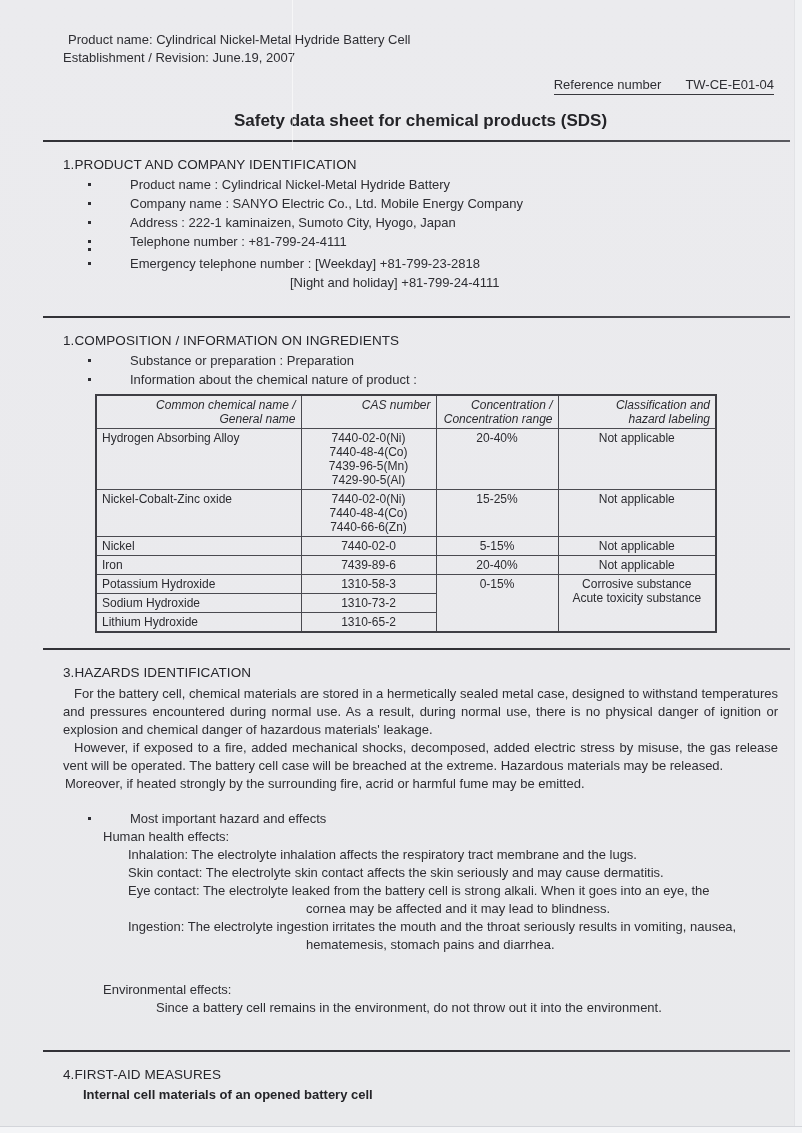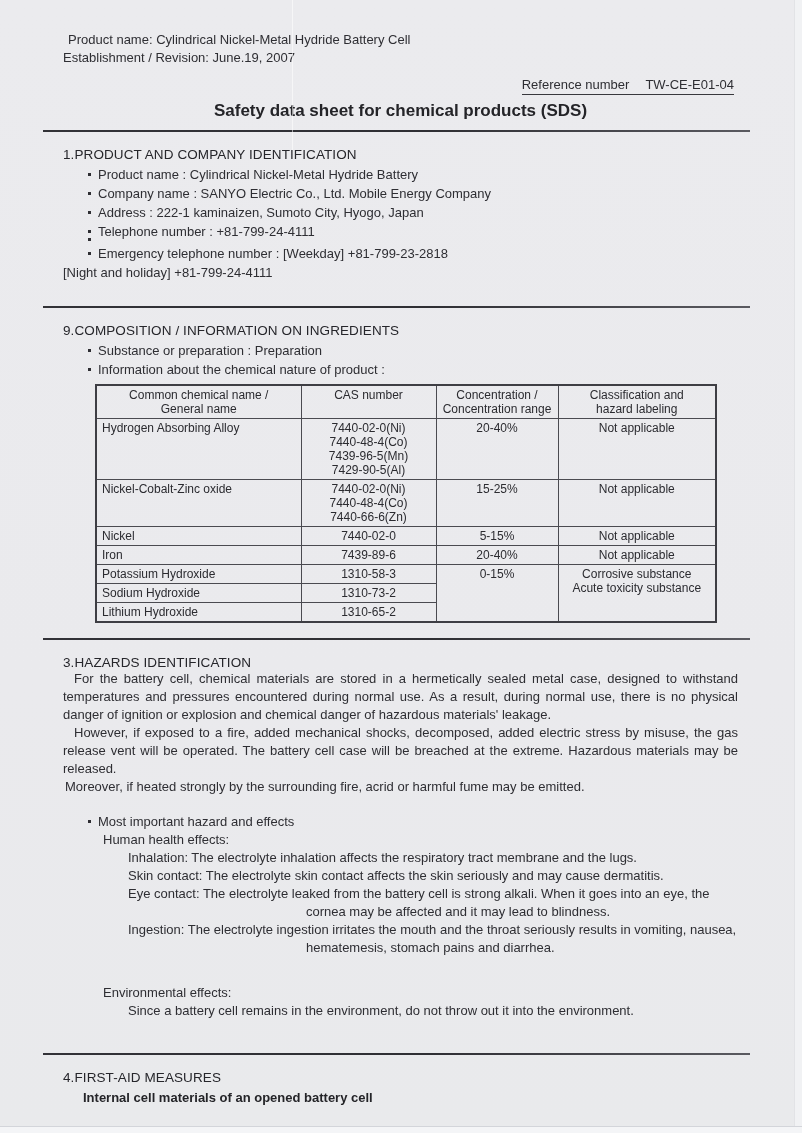--- a/index.html
+++ b/index.html
@@ -8,109 +8,109 @@
     font-family: "Liberation Sans", sans-serif;
   }
   .page {
     position: relative;
     width: 802px;
     height: 1133px;
     margin: 0 auto;
     background: linear-gradient(180deg, #ebebee 0%, #eaeaed 60%, #e9eaec 100%);
     color: #2e2e33;
     overflow: hidden;
-    padding: 32px 64px 0 63px;
+    padding: 32px 24px 0 63px;
     font-size: 13px;
   }
   .paper-edge-right {
     position: absolute; top: 0; right: 0; width: 8px; height: 100%;
     background: #f1f2f4; border-left: 1px solid #e2e3e6;
   }
   .paper-edge-bottom {
     position: absolute; bottom: 0; left: 0; width: 100%; height: 7px;
     background: #f4f5f7; border-top: 1px solid #d3d5da;
   }
   .fold-line {
     position: absolute; top: 0; left: 292px; width: 1px; height: 150px;
     background: rgba(255,255,255,0.55);
   }
   .hdr-product { margin-left: 5px; }
   .hdr-right { text-align: left; margin-top: 3px; padding-right: 4px; }
   .hdr-ref-row { text-align: right; margin-top: 12px; padding-right: 4px; }
   .ref-wrap {
-    display: inline-flex; gap: 16px;
+    display: inline-flex; gap: 24px;
     border-bottom: 1.5px solid #38383d;
     padding-bottom: 2px;
     margin-left: 44px;
   }
   .doc-title {
     text-align: center;
     font-weight: bold;
     font-size: 17px;
     color: #242428;
-    margin-top: 6px;
+    margin-top: 16px;
   }
   .rule {
     height: 2px; border: 0;
     background: linear-gradient(to right, #323237 0%, #2f2f34 55%, #5a5a60 100%);
     margin-left: -20px; margin-right: -12px;
   }
   .rule-1 { margin-top: 9px; }
   .rule-2 { margin-top: 24px; }
   .rule-3 { margin-top: 15px; }
   .rule-4 { margin-top: 33px; }
   .sec-heading { margin-top: 15px; font-size: 13.5px; color: #26262b; letter-spacing: 0.1px; }
   .bullet-list { margin-top: 3px; margin-left: 25px; }
-  .bullet-item { display: flex; align-items: baseline; line-height: 19px; }
+  .bullet-item { display: flex; align-items: baseline; line-height: 19px; gap: 32px; }
   .bullet {
     flex: 0 0 auto;
     width: 3px; height: 3px; background: #2e2e33;
     margin-right: 7px; position: relative; top: -3px;
   }
-  .continuation { line-height: 19px; }
+  .continuation { margin-left: 227px; line-height: 19px; }
   .sds-table {
     border-collapse: collapse;
     margin-top: 5px;
     margin-left: 32px;
     font-size: 12px;
     line-height: 14px;
     color: #2b2b30;
   }
   .sds-table th, .sds-table td {
     border: 1px solid #4a4a50;
     padding: 2px 5px;
     font-weight: normal;
     vertical-align: top;
   }
   .sds-table { border: 2px solid #3e3e44; }
-  .sds-table th { text-align: center; }
+  .sds-table th { text-align: right; font-style: italic; }
   .col-name  { width: 205px; text-align: left; }
   .col-cas   { width: 135px; text-align: center; margin-left: 33px; }
   .col-conc  { width: 122px; text-align: center; }
   .col-class { width: 158px; text-align: center; }
   .v-mid { vertical-align: middle; }
   .multiline { white-space: pre-line; }
   .para {
     text-align: justify;
     line-height: 18px;
     margin-top: 0;
   }
-  .para-first { }
+  .para-first { margin-top: 5px; }
   .para-indent { text-indent: 11px; }
   .para-moreover { text-indent: 2px; text-align: left; }
   .hazard-line { margin-top: 16px; }
   .sub-indent-1 { margin-left: 40px; line-height: 18px; }
   .effects { margin-left: 65px; width: 622px; }
   .effect-item {
     line-height: 18px;
     padding-left: 178px;
     text-indent: -178px;
   }
   .env-block { margin-top: 27px; }
-  .env-text { margin-left: 65px; line-height: 18px; }
+  .env-text { margin-left: 93px; line-height: 18px; }
   .s4-sub { font-weight: bold; margin-left: 20px; margin-top: 3px; line-height: 19px; color: #242428; }
 </style>
 </head>
 <body>
 
 <div class="page">
   <div class="fold-line"></div>
 
   <div class="hdr-product">Product name: Cylindrical Nickel-Metal Hydride Battery Cell</div>
   <div class="hdr-right">Establishment / Revision: June.19, 2007</div>
@@ -147,21 +147,21 @@
     </div>
     <div class="bullet-item">
       <span class="bullet"></span>
       <span>Emergency telephone number : [Weekday] +81-799-23-2818</span>
     </div>
   </div>
   <div class="continuation">[Night and holiday] +81-799-24-4111</div>
 
   <hr class="rule rule-2">
 
-  <div class="sec-heading">9.COMPOSITION / INFORMATION ON INGREDIENTS</div>
+  <div class="sec-heading">1.COMPOSITION / INFORMATION ON INGREDIENTS</div>
   <div class="bullet-list">
     <div class="bullet-item">
       <span class="bullet"></span>
       <span>Substance or preparation : Preparation</span>
     </div>
     <div class="bullet-item">
       <span class="bullet"></span>
       <span>Information about the chemical nature of product  :</span>
     </div>
   </div>

